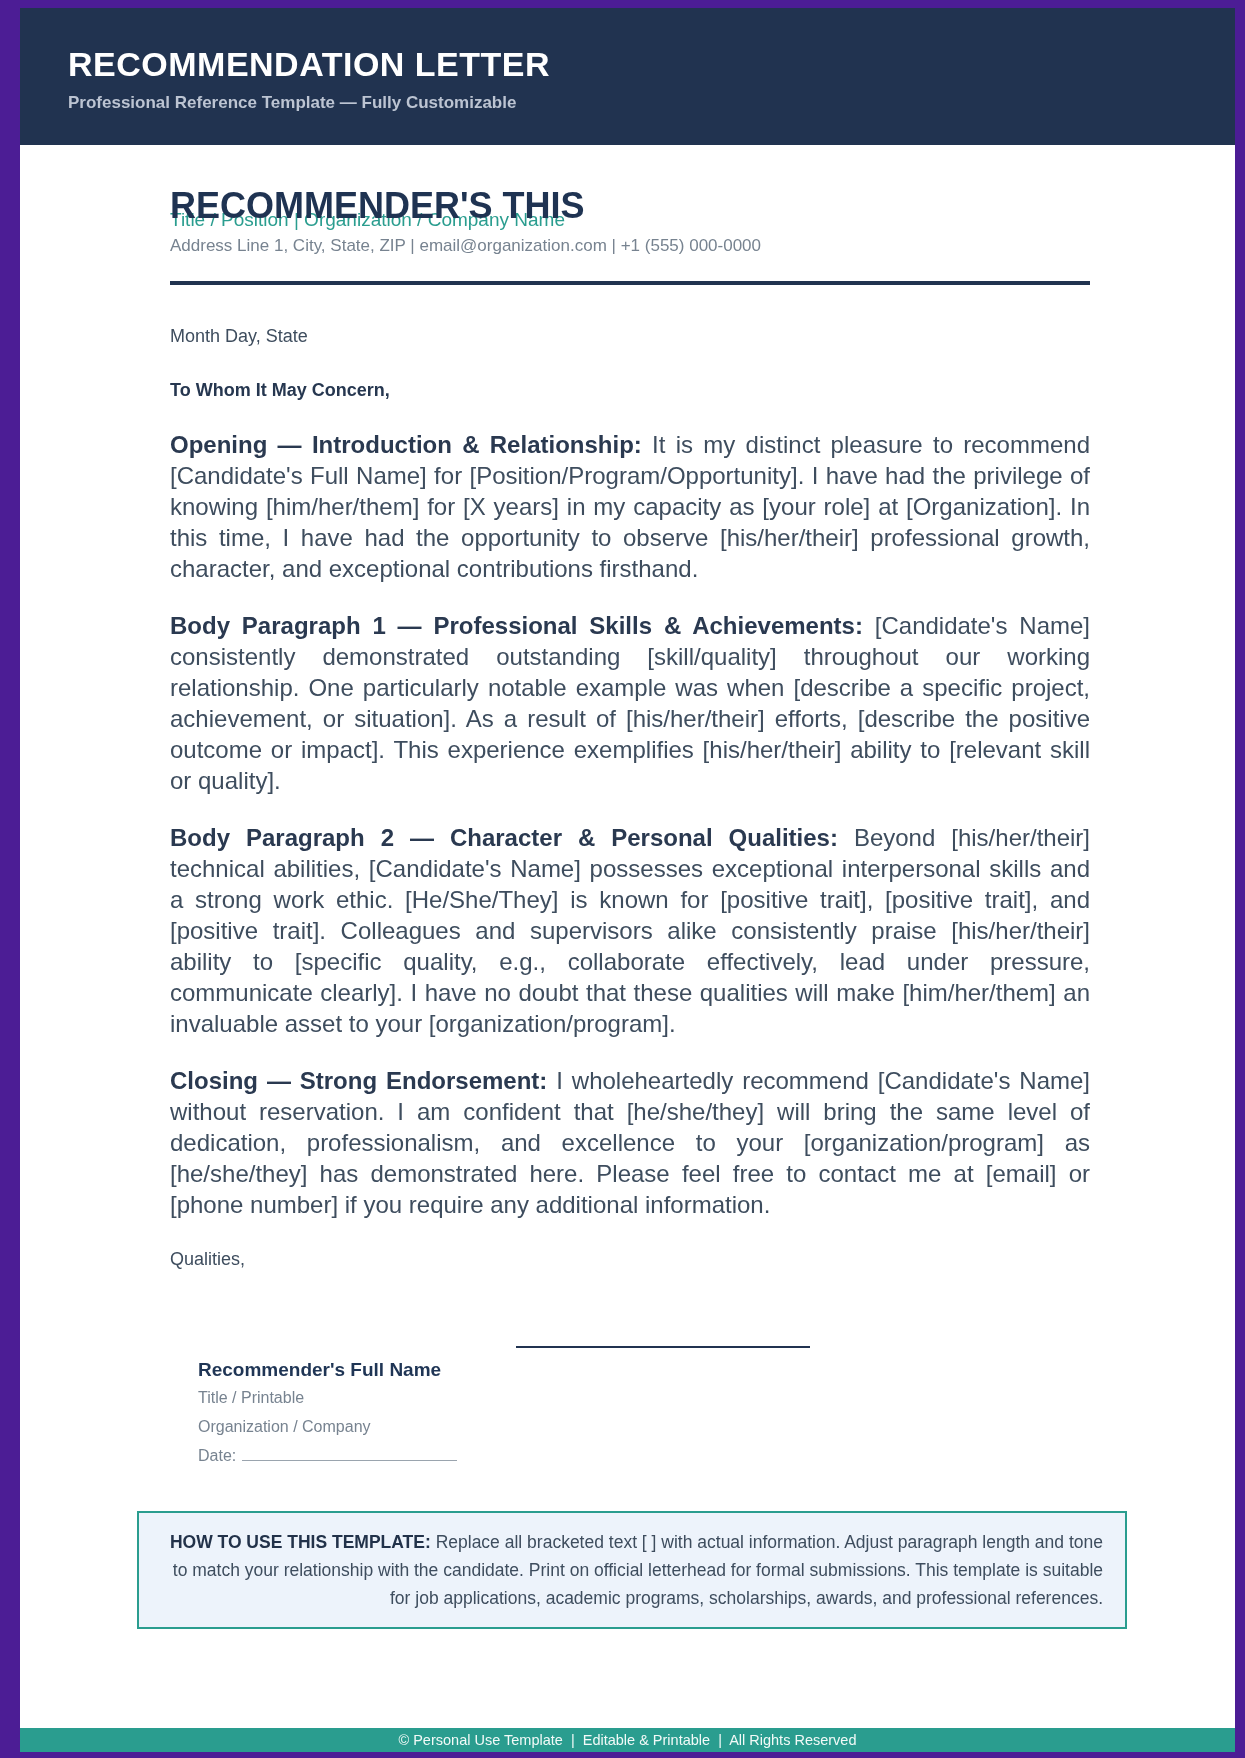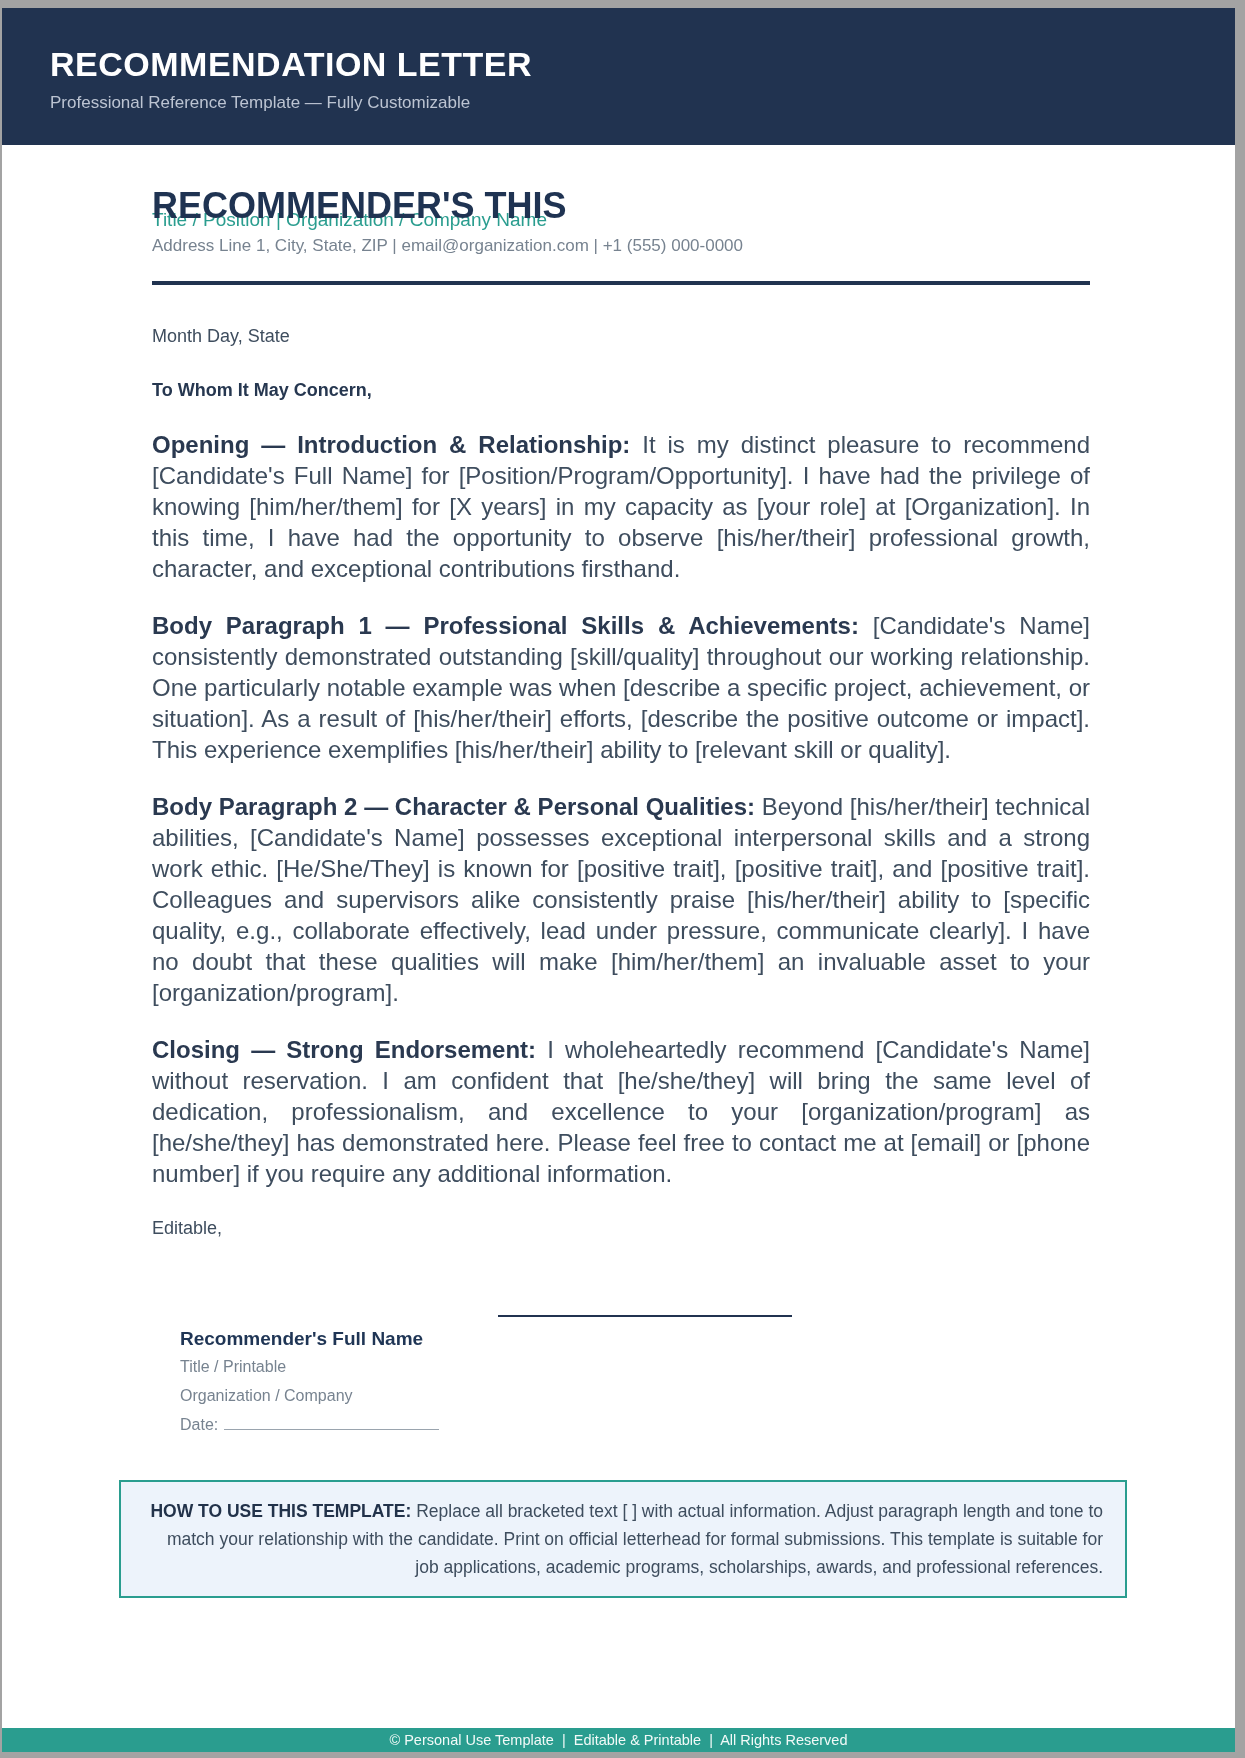--- a/index.html
+++ b/index.html
@@ -1,22 +1,22 @@
 <!DOCTYPE html>
 <html><head>
 <meta charset="utf-8">
 <style>
   * { margin: 0; padding: 0; box-sizing: border-box; }
   html, body { background: #c9cacc; }
   body { font-family: "Liberation Sans", "DejaVu Sans", sans-serif; }
 
   .canvas {
     width: 1245px; height: 1758px;
-    background: #a3a3a3;
-    padding: 8px 10px 6px 2px;
+    background: #4c1d95;
+    padding: 8px 10px 6px 20px;
     position: relative;
   }
   .sheet {
     width: 100%; height: 100%;
     background: #ffffff;
     position: relative;
     overflow: hidden;
   }
 
   
@@ -29,20 +29,21 @@
     color: #ffffff;
     font-size: 34px;
     font-weight: bold;
     letter-spacing: 0.5px;
     line-height: 1.1;
   }
   .band-subtitle {
     color: #bcc4d2;
     font-size: 17px;
     margin-top: 10px;
+    font-weight: bold;
   }
 
   
   .letter {
     padding: 42px 145px 0 150px;
   }
 
   .lh-name {
     font-size: 36px;
     font-weight: bold;
@@ -183,21 +184,21 @@
       <div class="salutation">To Whom It May Concern,</div>
 
       <p class="para first"><strong>Opening — Introduction &amp; Relationship:</strong><span> It is my distinct pleasure to recommend [Candidate's Full Name] for [Position/Program/Opportunity]. I have had the privilege of knowing [him/her/them] for [X years] in my capacity as [your role] at [Organization]. In this time, I have had the opportunity to observe [his/her/their] professional growth, character, and exceptional contributions firsthand.</span></p>
 
       <p class="para"><strong>Body Paragraph 1 — Professional Skills &amp; Achievements:</strong><span> [Candidate's Name] consistently demonstrated outstanding [skill/quality] throughout our working relationship. One particularly notable example was when [describe a specific project, achievement, or situation]. As a result of [his/her/their] efforts, [describe the positive outcome or impact]. This experience exemplifies [his/her/their] ability to [relevant skill or quality].</span></p>
 
       <p class="para"><strong>Body Paragraph 2 — Character &amp; Personal Qualities:</strong><span> Beyond [his/her/their] technical abilities, [Candidate's Name] possesses exceptional interpersonal skills and a strong work ethic. [He/She/They] is known for [positive trait], [positive trait], and [positive trait]. Colleagues and supervisors alike consistently praise [his/her/their] ability to [specific quality, e.g., collaborate effectively, lead under pressure, communicate clearly]. I have no doubt that these qualities will make [him/her/them] an invaluable asset to your [organization/program].</span></p>
 
       <p class="para"><strong>Closing — Strong Endorsement:</strong><span> I wholeheartedly recommend [Candidate's Name] without reservation. I am confident that [he/she/they] will bring the same level of dedication, professionalism, and excellence to your [organization/program] as [he/she/they] has demonstrated here. Please feel free to contact me at [email] or [phone number] if you require any additional information.</span></p>
 
-      <div class="valediction">Editable,</div>
+      <div class="valediction">Qualities,</div>
 
       <div class="sig-block">
         <div class="sig-line"></div>
         <div class="sig-name">Recommender's Full Name</div>
         <div class="sig-title">Title / Printable</div>
         <div class="sig-org">Organization / Company</div>
         <div class="sig-date"><span>Date:</span><span class="date-underline"></span></div>
       </div>
 
       <aside class="howto">

